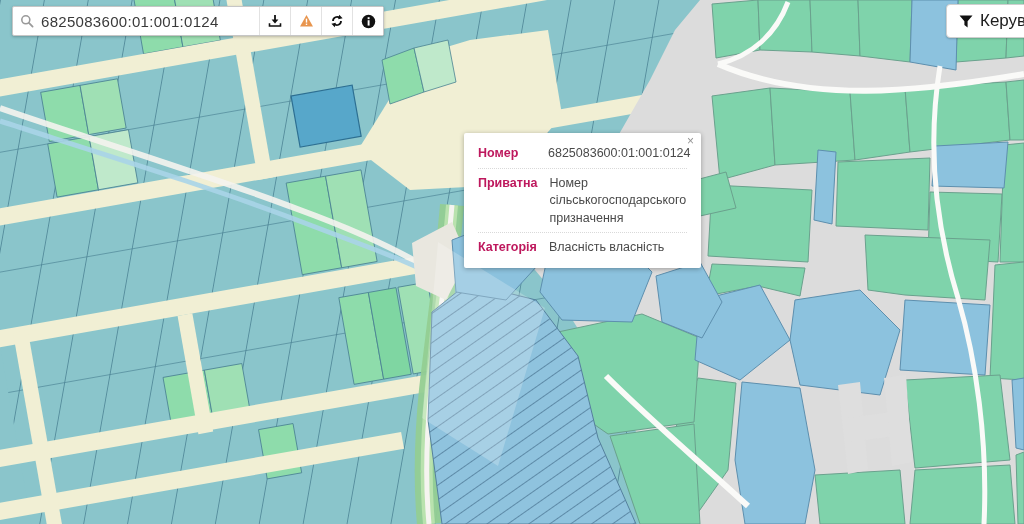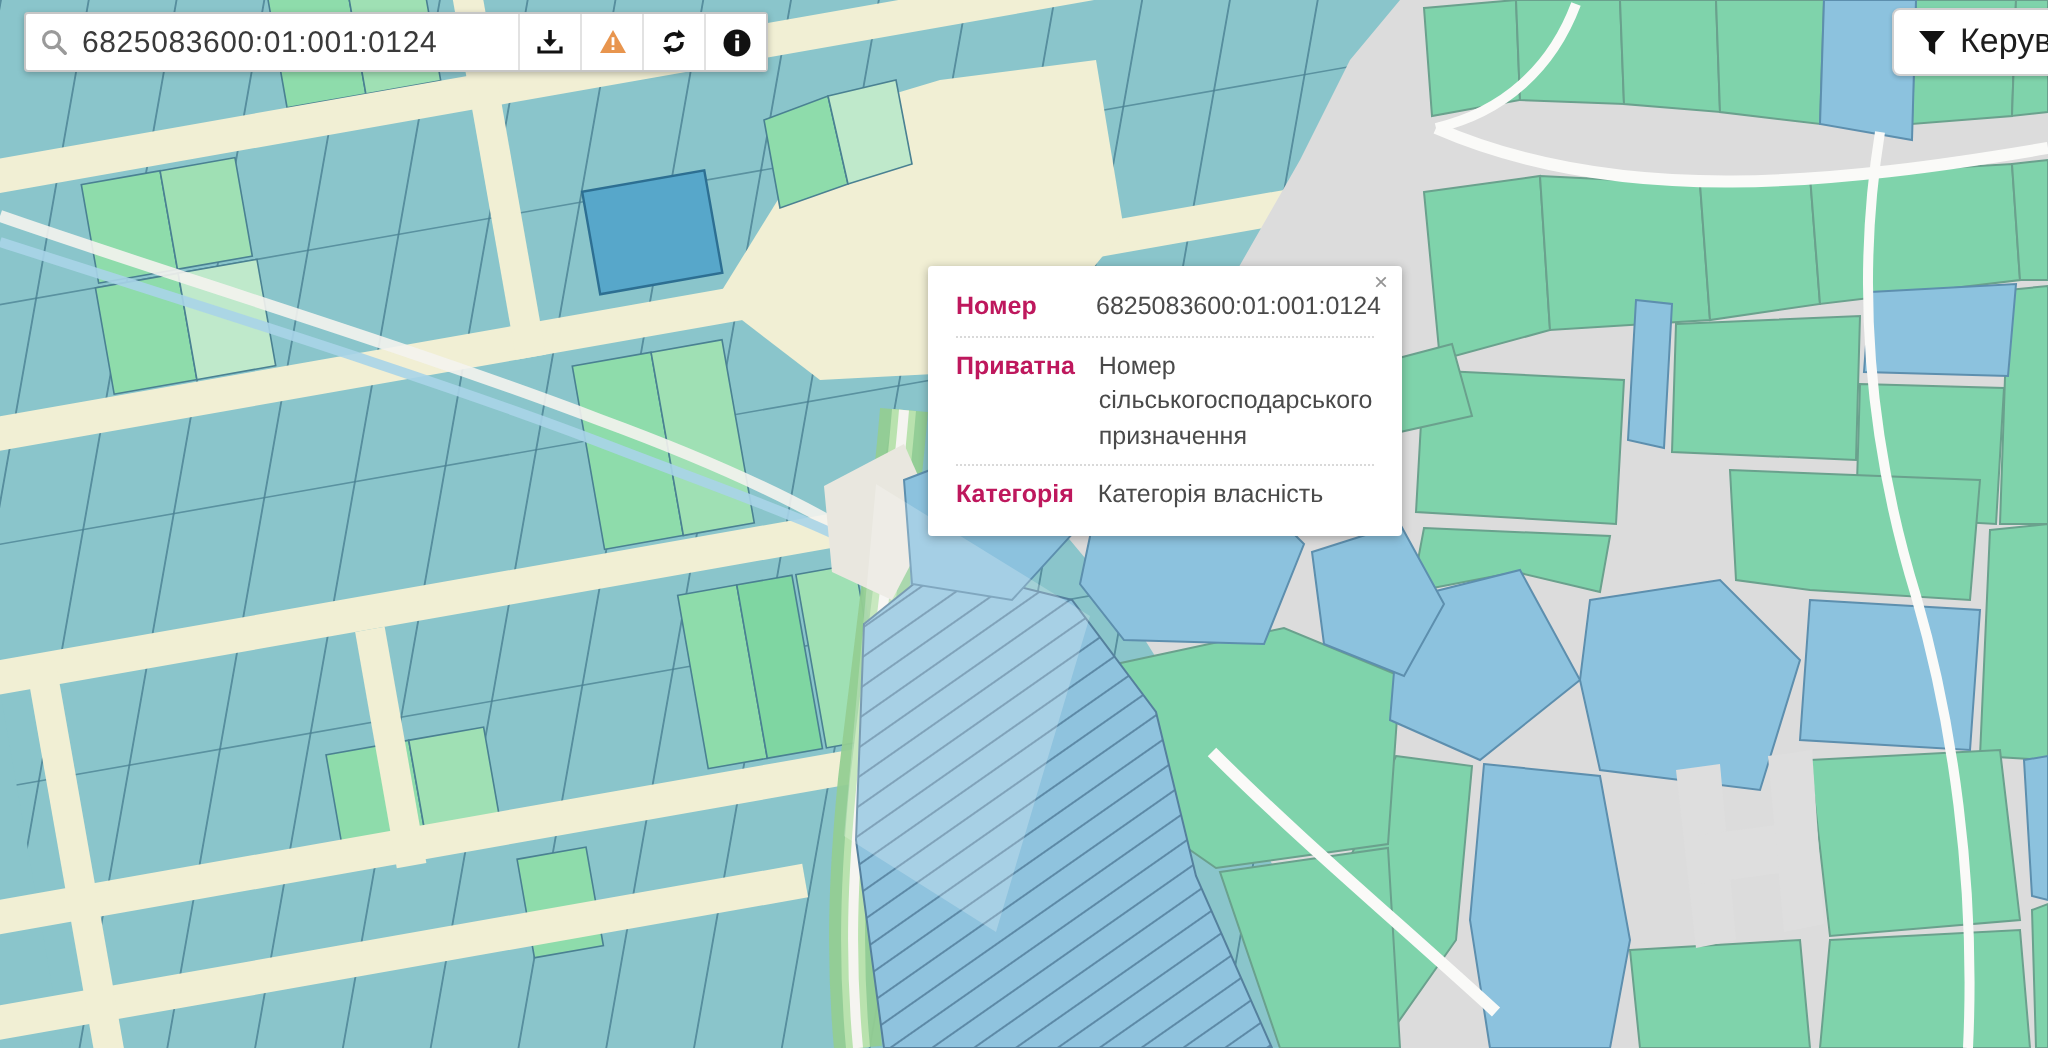--- a/index.html
+++ b/index.html
@@ -246,15 +246,15 @@
   <div class="popup-row">
     <span class="lbl">Номер</span>
     <span class="val">6825083600:01:001:0124</span>
   </div>
   <div class="popup-row">
     <span class="lbl">Приватна</span>
     <span class="val">Номер сільськогосподарського призначення</span>
   </div>
   <div class="popup-row">
     <span class="lbl">Категорія</span>
-    <span class="val">Категорія власність</span>
+    <span class="val">Власність власність</span>
   </div>
 </div>
 
 </body></html>

